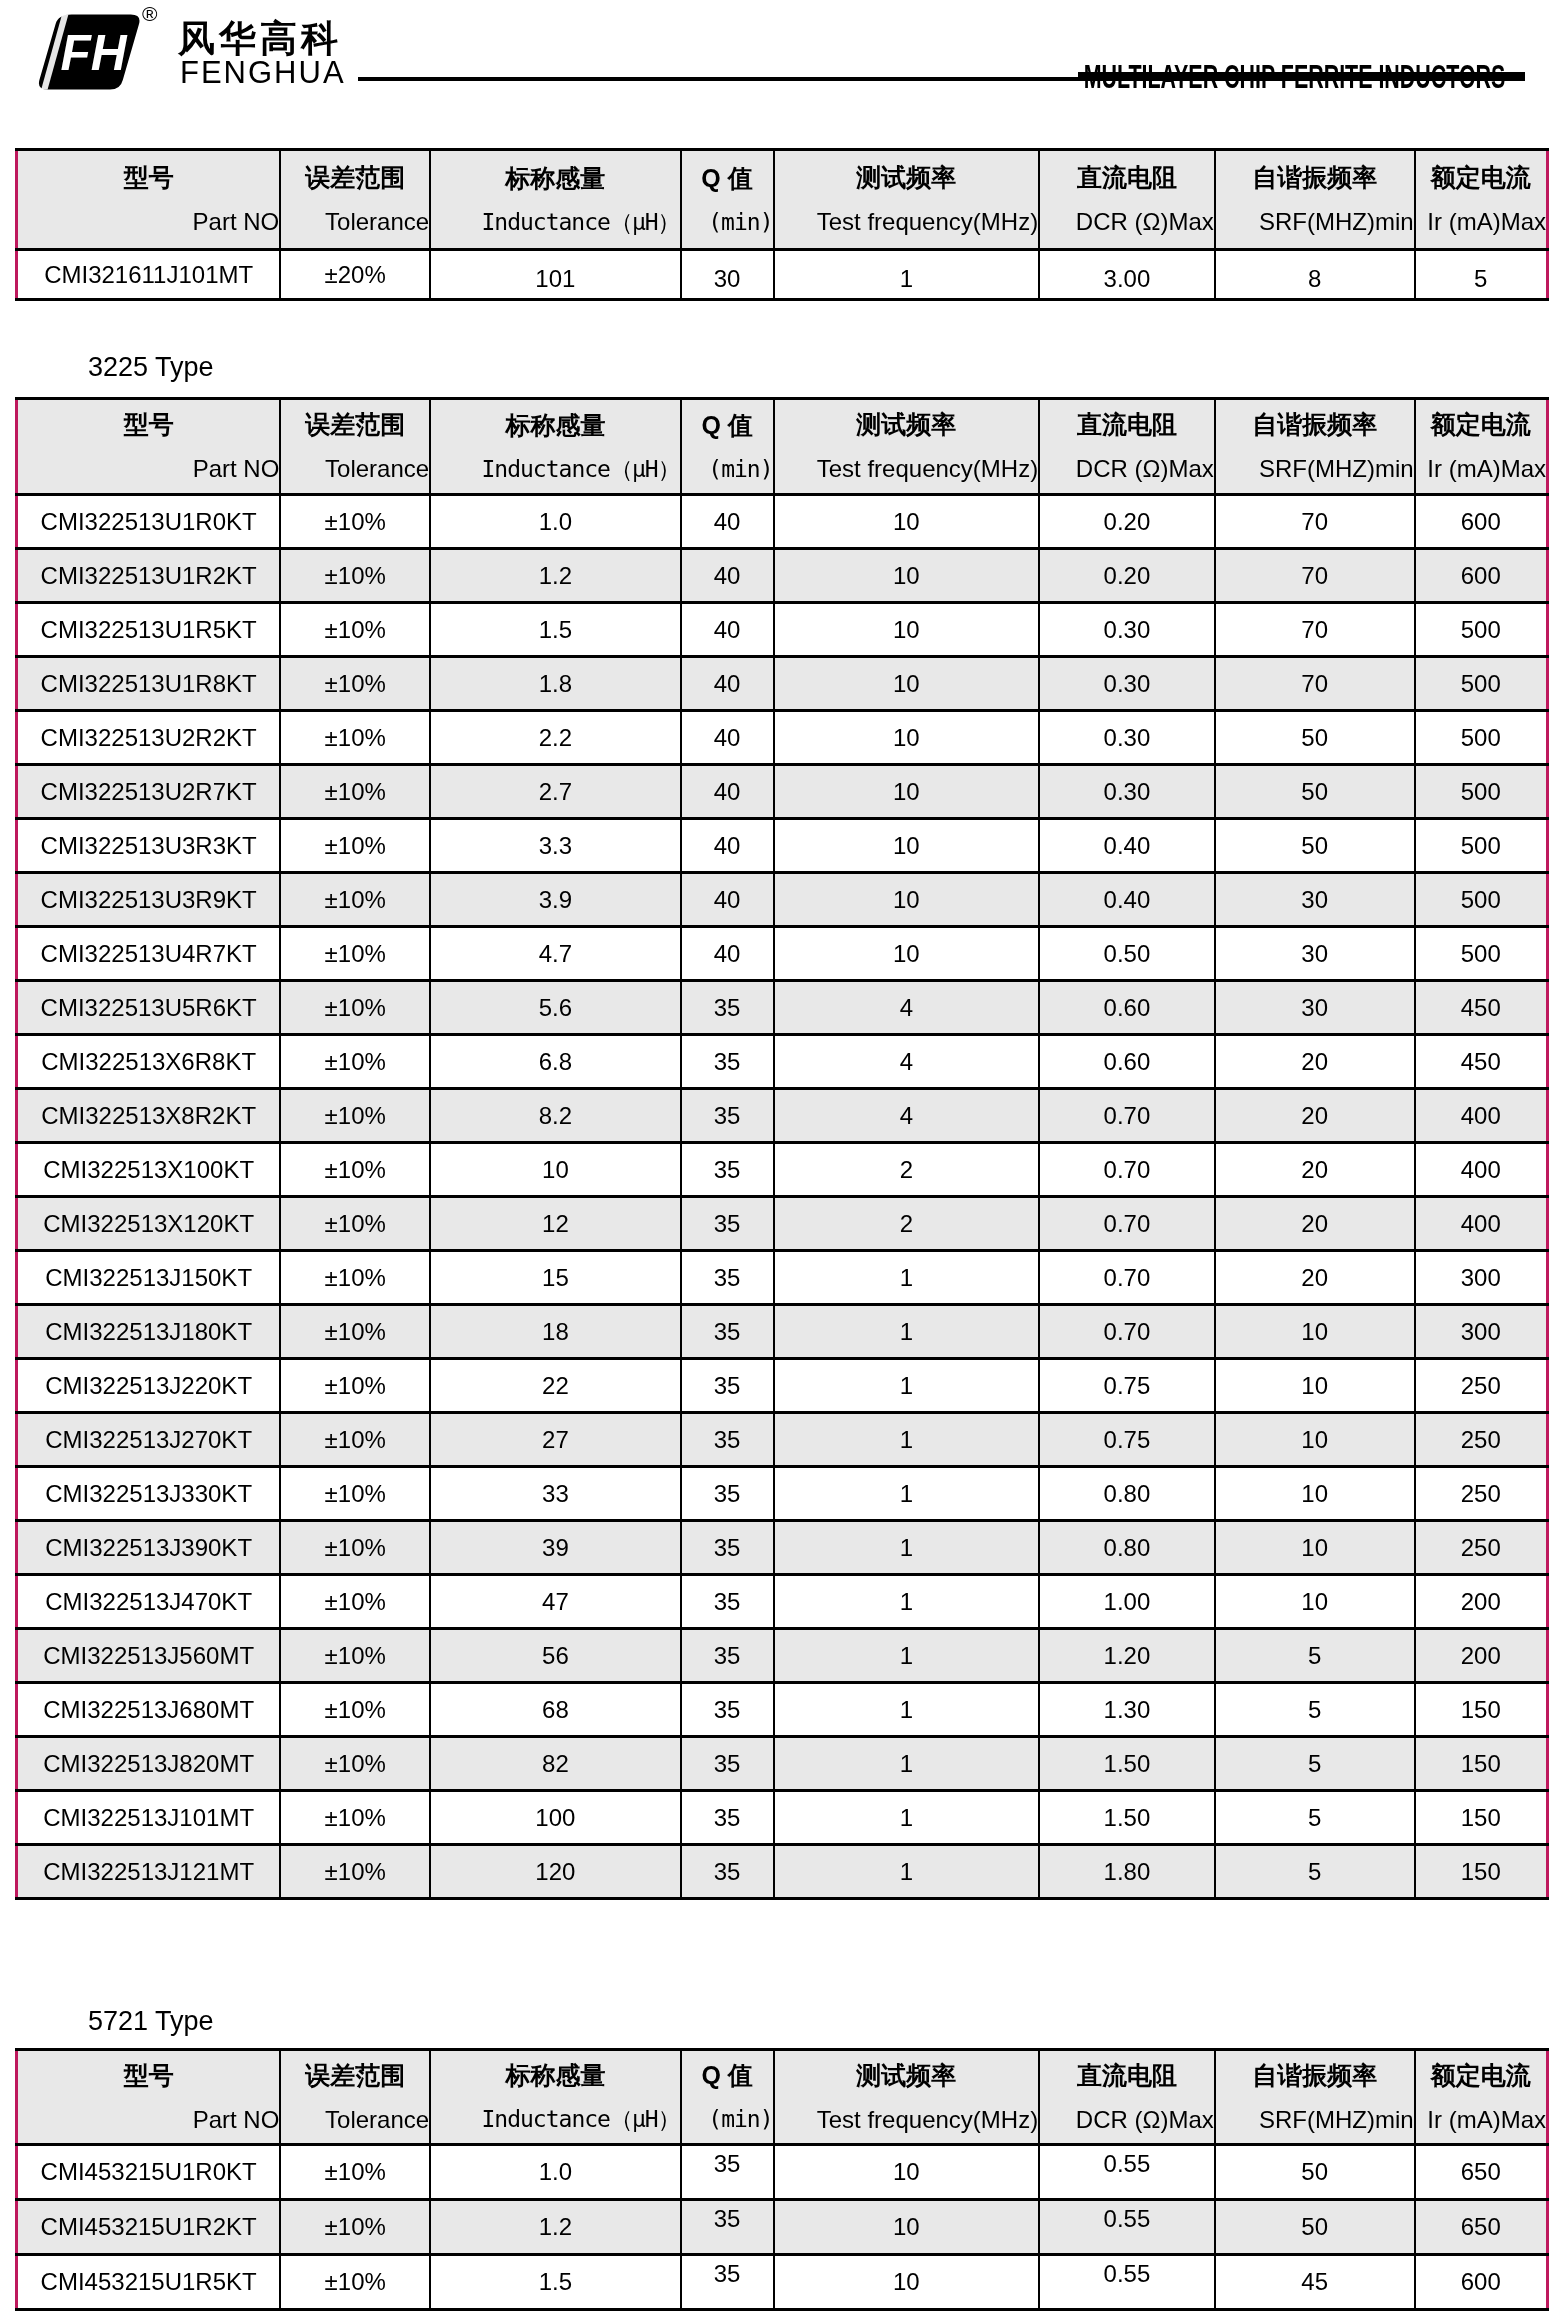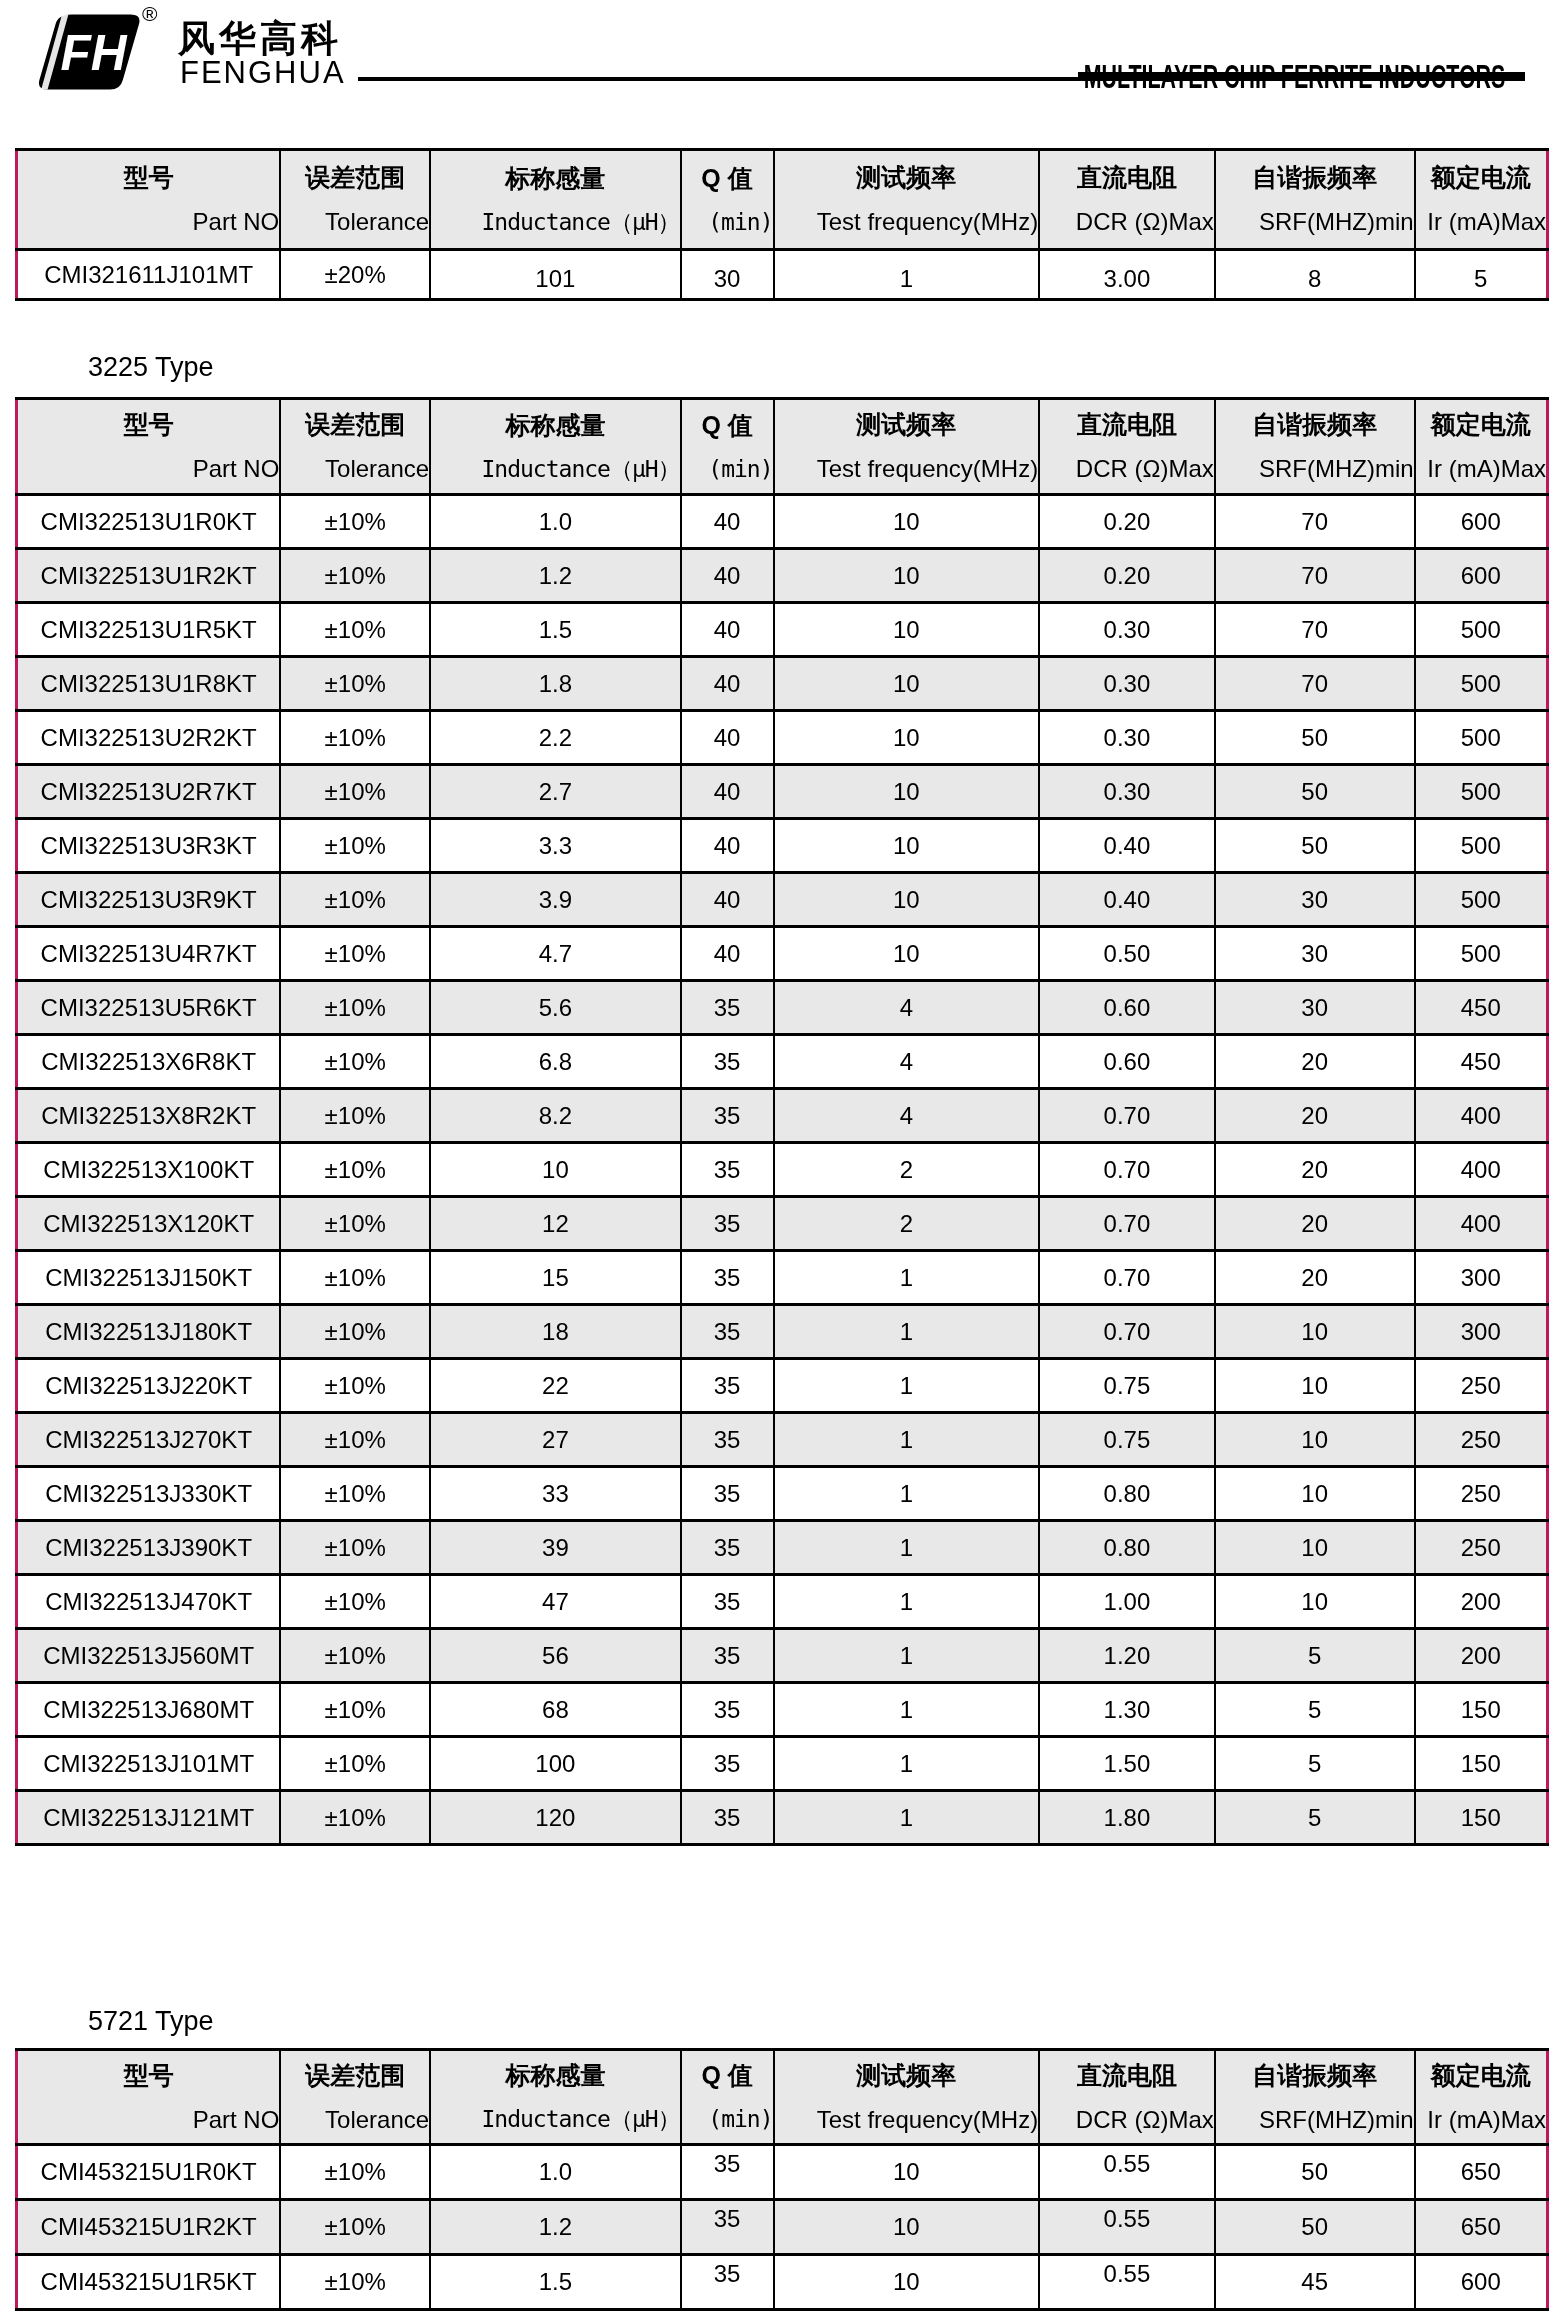--- a/index.html
+++ b/index.html
@@ -384,30 +384,40 @@
         <tr>
           <td class="c0">CMI322513J680MT</td>
           <td class="c1">±10%</td>
           <td class="c2 num">68</td>
           <td class="c3 num">35</td>
           <td class="c4 num">1</td>
           <td class="c5 num">1.30</td>
           <td class="c6 num">5</td>
           <td class="c7 num">150</td>
         </tr>
-        <tr>
-          <td class="c0">CMI322513J101MT</td>
-          <td class="c1">±10%</td>
-          <td class="c2 num">100</td>
+        <tr class="alt">
+          <td class="c0">CMI322513J820MT</td>
+          <td class="c1">±10%</td>
+          <td class="c2 num">82</td>
           <td class="c3 num">35</td>
           <td class="c4 num">1</td>
           <td class="c5 num">1.50</td>
           <td class="c6 num">5</td>
           <td class="c7 num">150</td>
         </tr>
+        <tr>
+          <td class="c0">CMI322513J101MT</td>
+          <td class="c1">±10%</td>
+          <td class="c2 num">100</td>
+          <td class="c3 num">35</td>
+          <td class="c4 num">1</td>
+          <td class="c5 num">1.50</td>
+          <td class="c6 num">5</td>
+          <td class="c7 num">150</td>
+        </tr>
         <tr class="alt">
           <td class="c0">CMI322513J121MT</td>
           <td class="c1">±10%</td>
           <td class="c2 num">120</td>
           <td class="c3 num">35</td>
           <td class="c4 num">1</td>
           <td class="c5 num">1.80</td>
           <td class="c6 num">5</td>
           <td class="c7 num">150</td>
         </tr>

